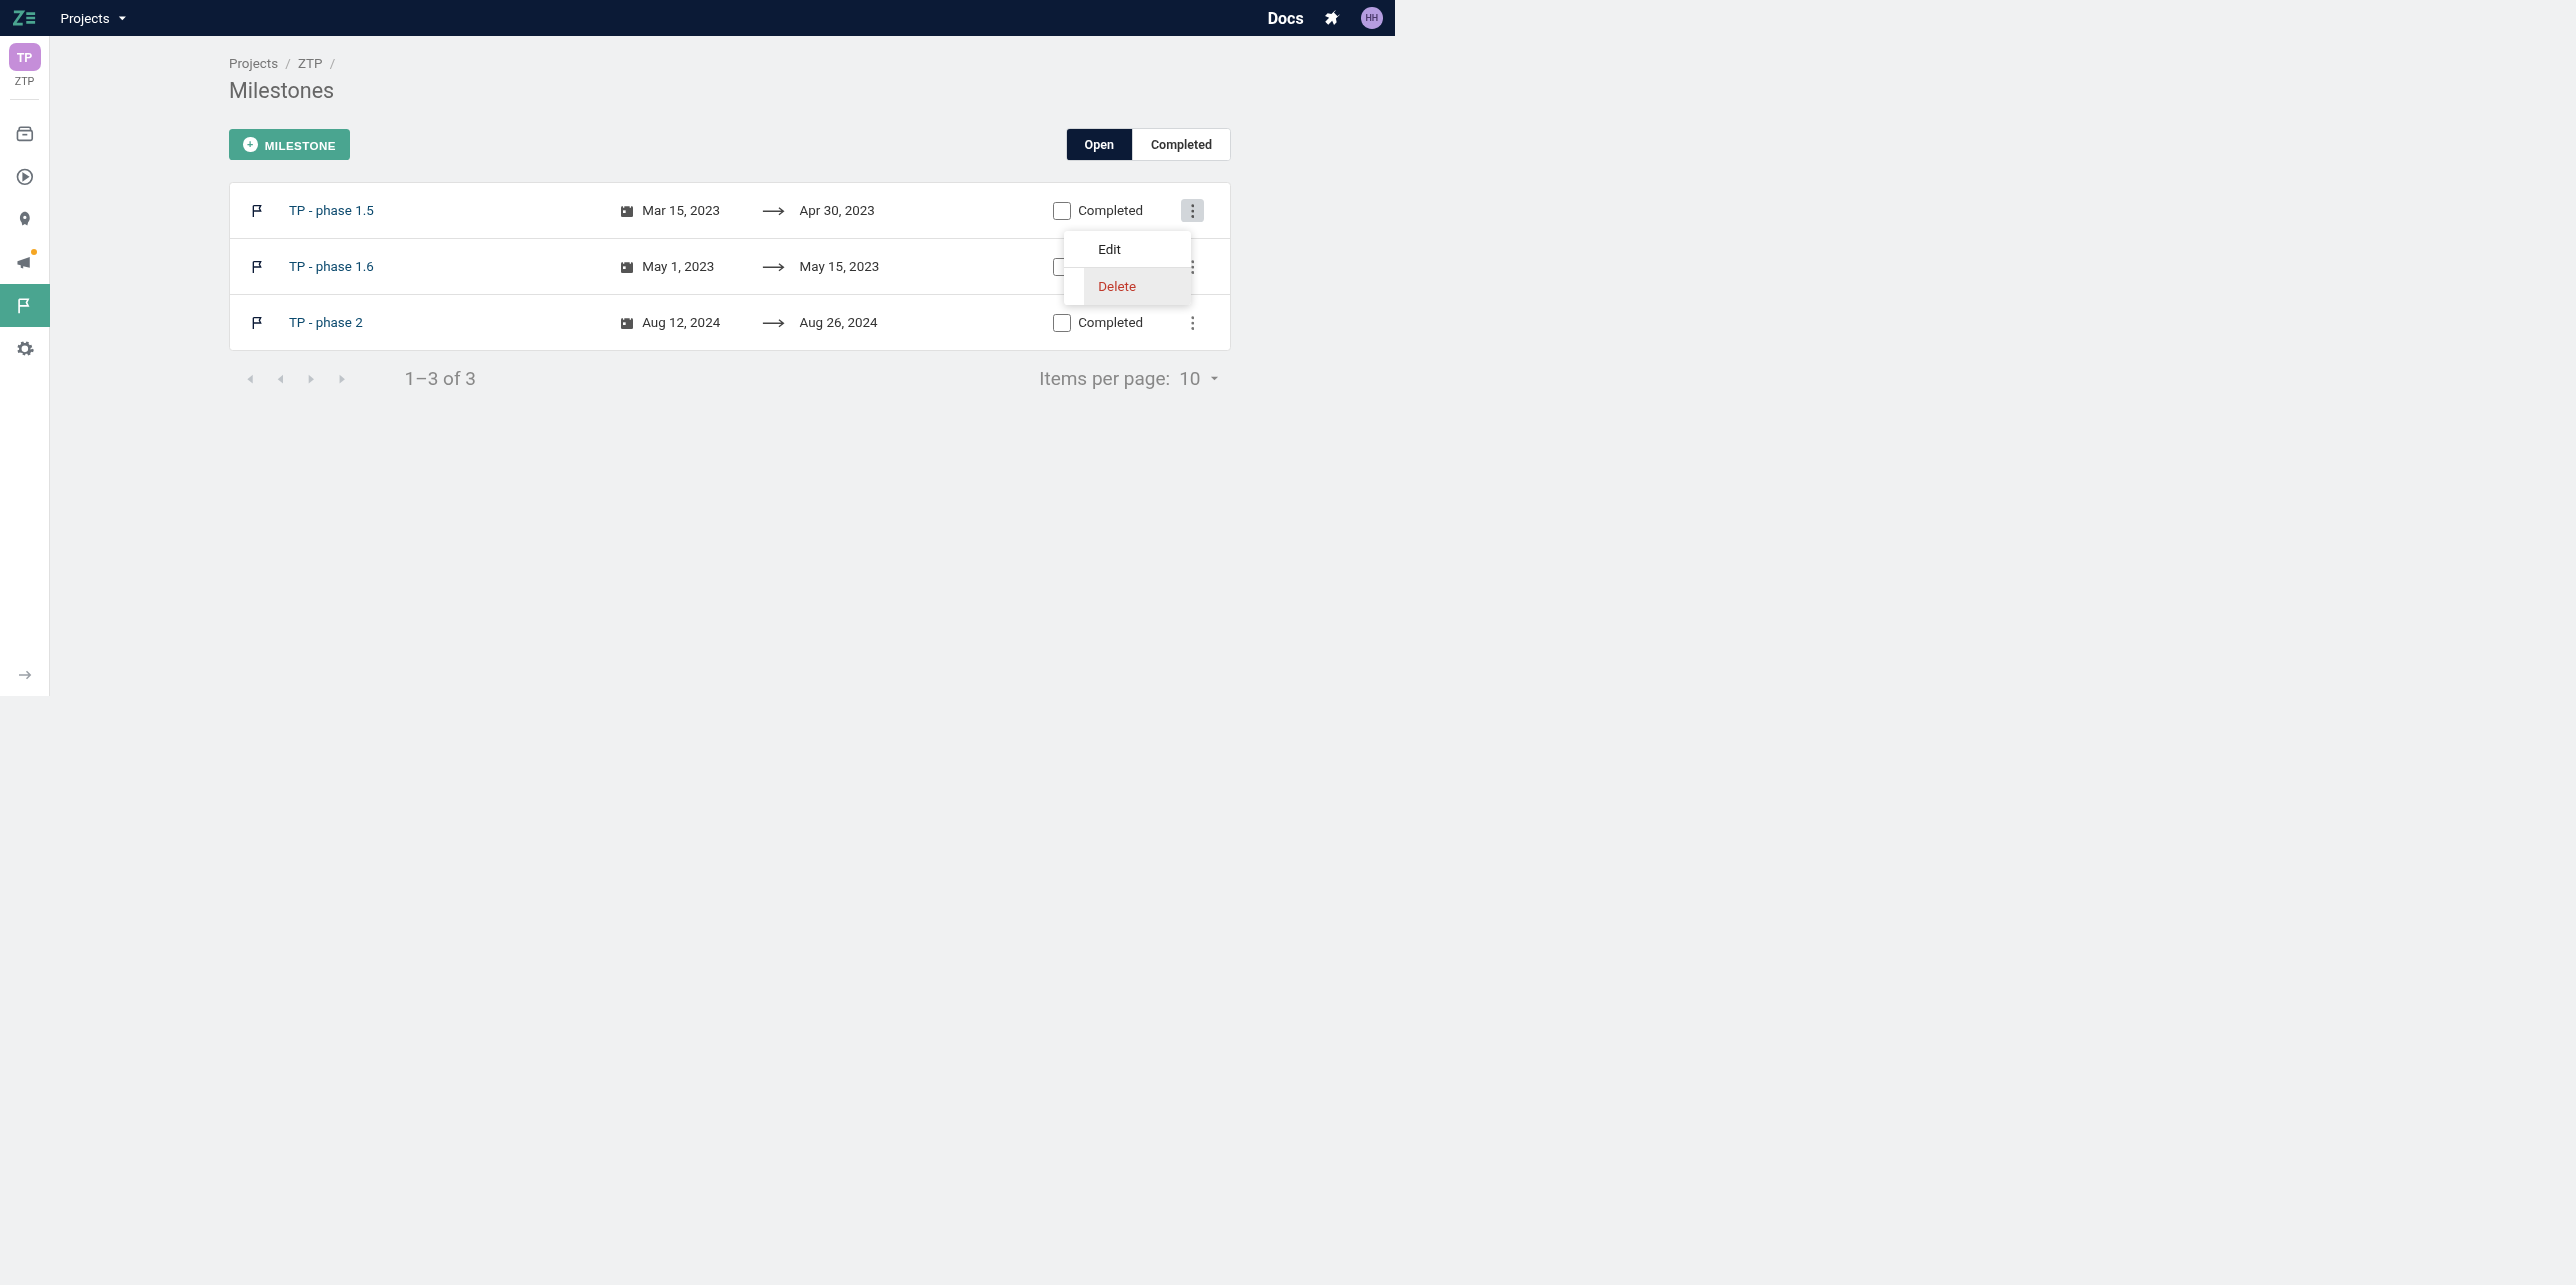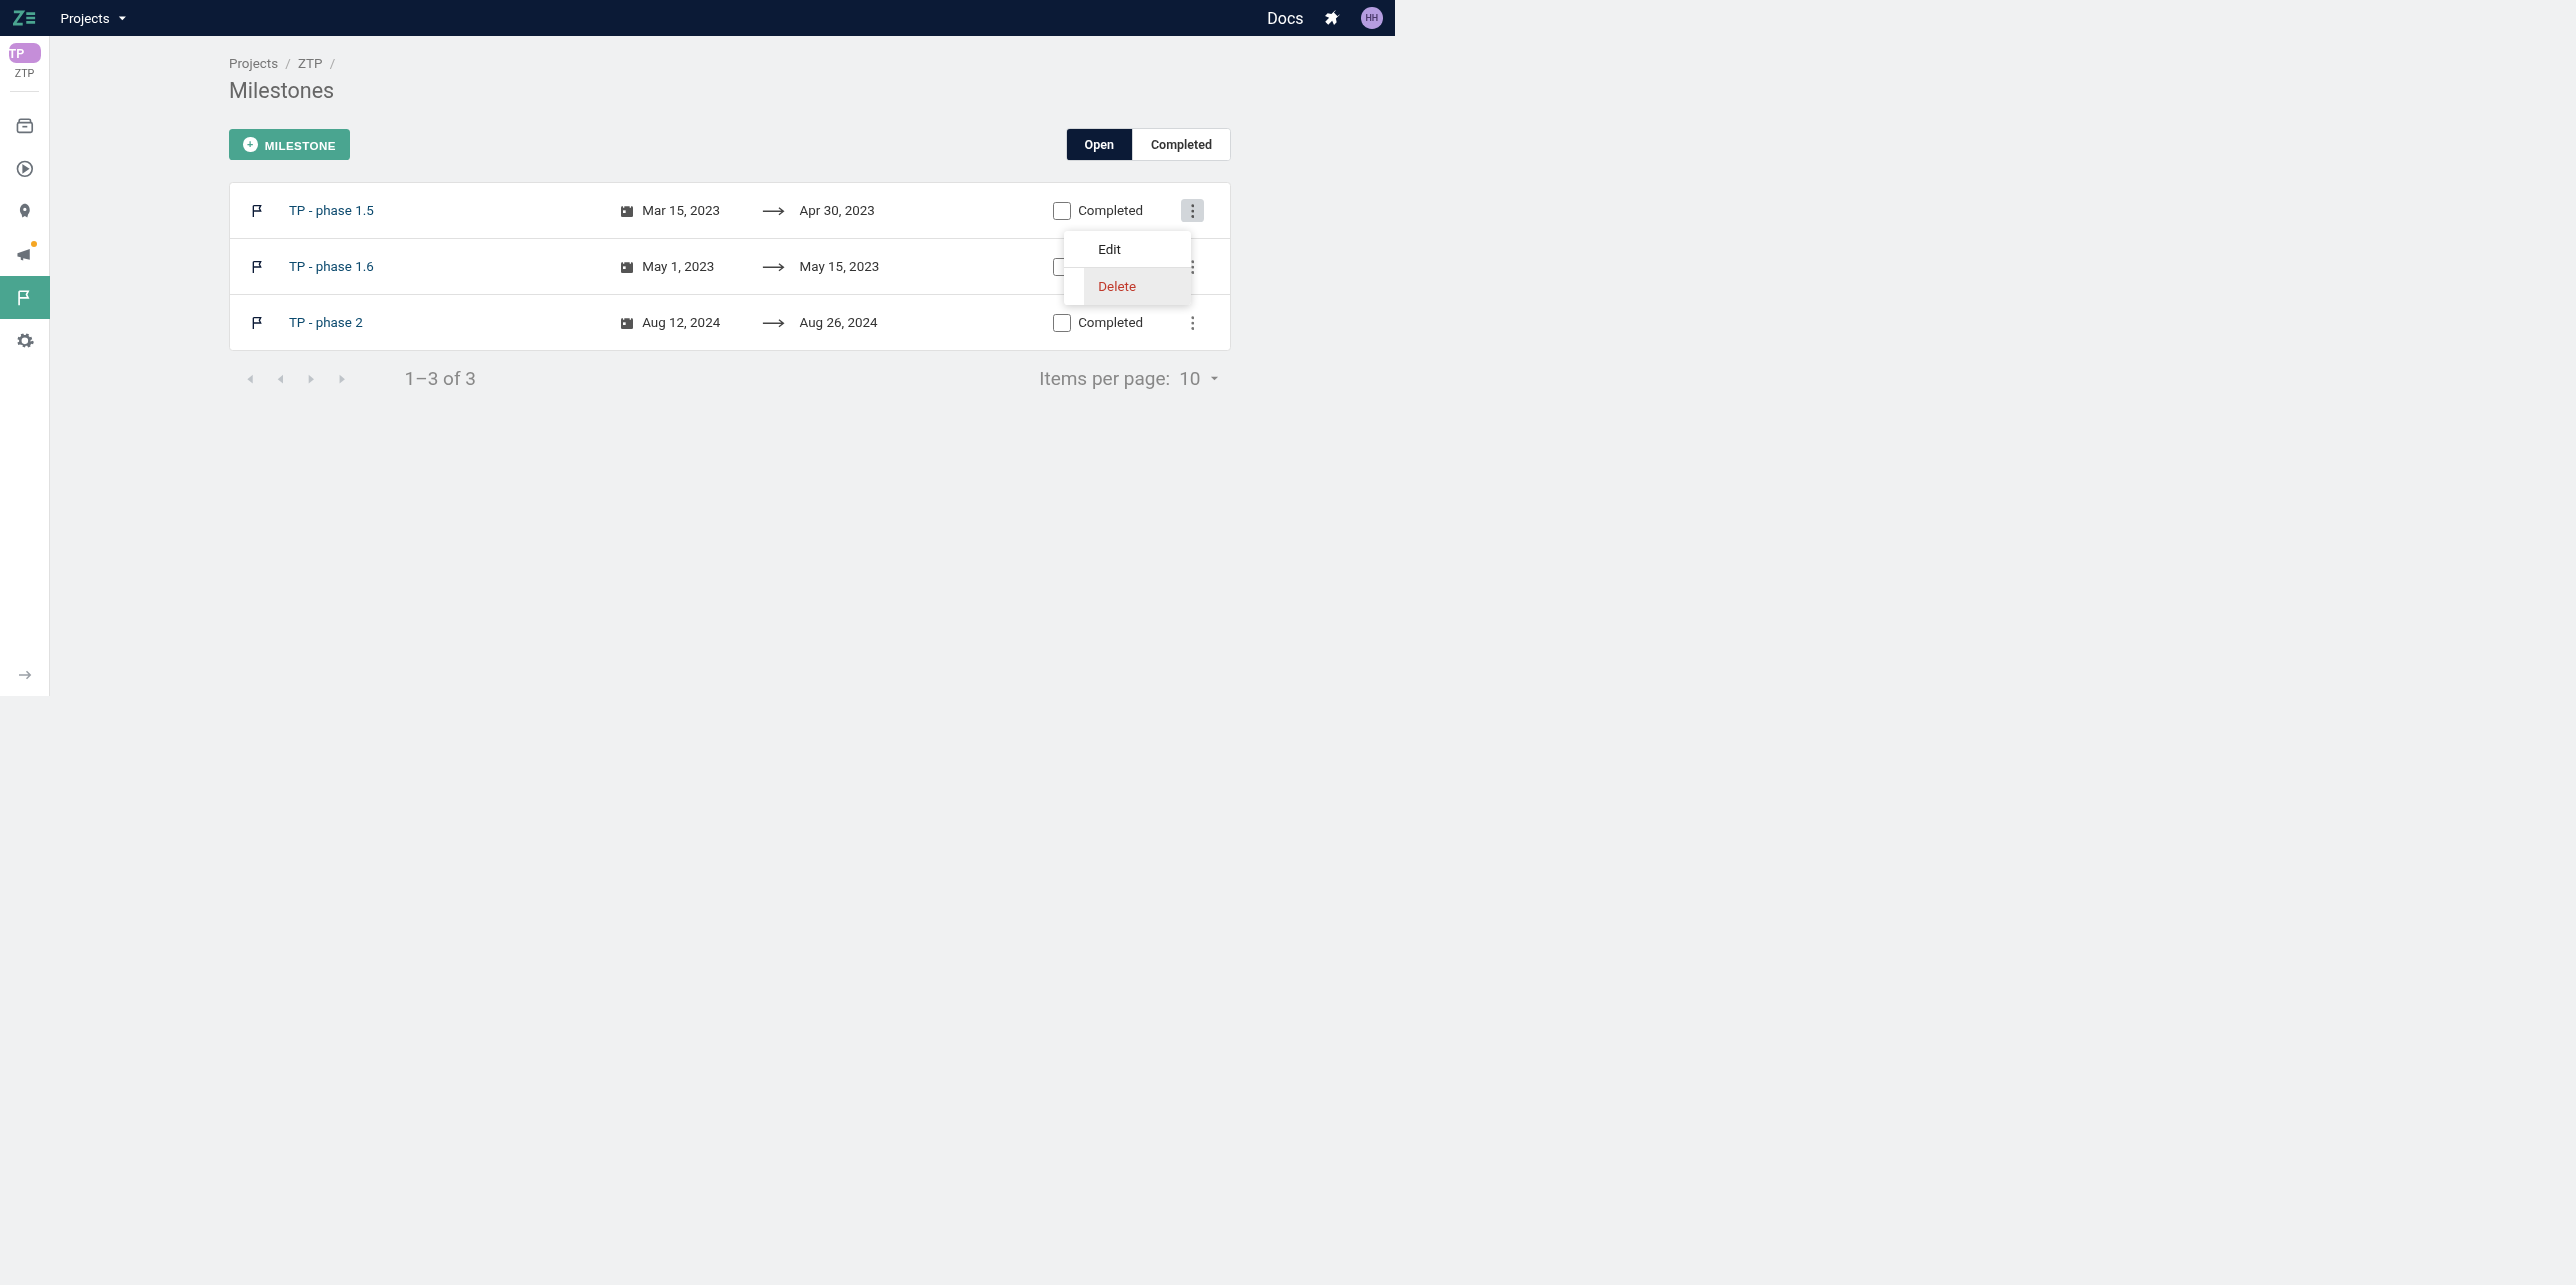--- a/index.html
+++ b/index.html
@@ -37,21 +37,21 @@
   color: #fff;
   font-size: 13.4px;
   cursor: pointer;
 }
 .topbar-spacer { flex: 1; }
 .topbar-right {
   display: flex;
   align-items: center;
   gap: 19.7px;
 }
-.docs-link { font-weight: 400; font-size: 16px; color:#fff; cursor: pointer; }
+.docs-link { font-weight: 700; font-size: 16px; color:#fff; cursor: pointer; }
 .wrench-icon { cursor: pointer; }
 .avatar {
   width: 21.5px; height: 21.5px; border-radius: 50%;
   background: #b59de0;
   display: flex; align-items: center; justify-content: center;
   font-size: 9px; color: #4b3a6b; font-weight: 600;
   cursor: pointer;
 }
 
 
@@ -60,23 +60,23 @@
   left: 0; top: 36px; bottom: 0;
   width: 50px;
   background: #fff;
   border-right: 0.9px solid #e0e0e0;
   display: flex;
   flex-direction: column;
   align-items: center;
   padding-top: 7.2px;
 }
 .sb-badge {
-  width: 32px; height: 20px; border-radius: 7.2px;
+  width: 32px; height: 28px; border-radius: 7.2px;
   background: #c58ed9;
-  display: flex; align-items: center; 
+  display: flex; align-items: center; justify-content: center;
   color: #fff; font-weight: 600; font-size: 12.5px;
   margin-bottom: 3.6px;
 }
 .sb-label { font-size: 10.7px; color: #666; margin-bottom: 7.2px; }
 .sb-divider { width: 29px; height: 0.9px; background: #e0e0e0; margin: 3.6px 0 12.5px; }
 .sb-item {
   width: 50px; height: 43px;
   display: flex; align-items: center; justify-content: center;
   color: #6a7179;
   cursor: pointer;

